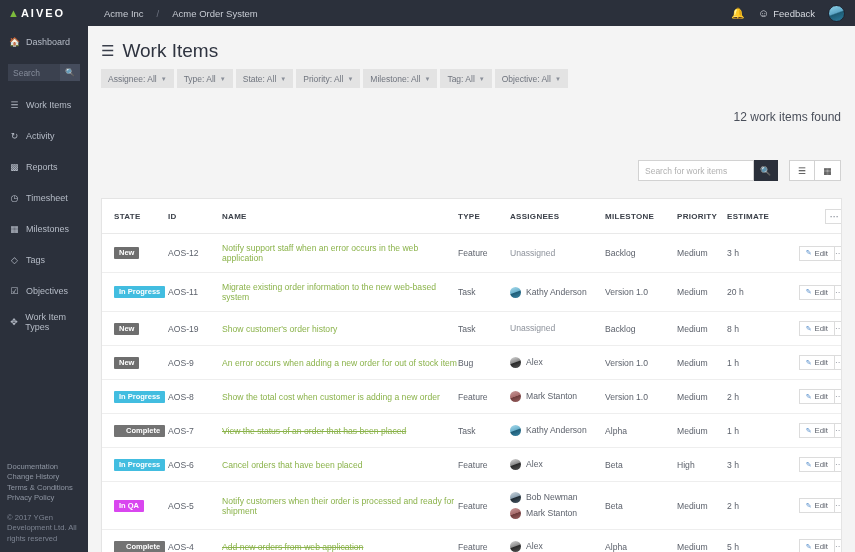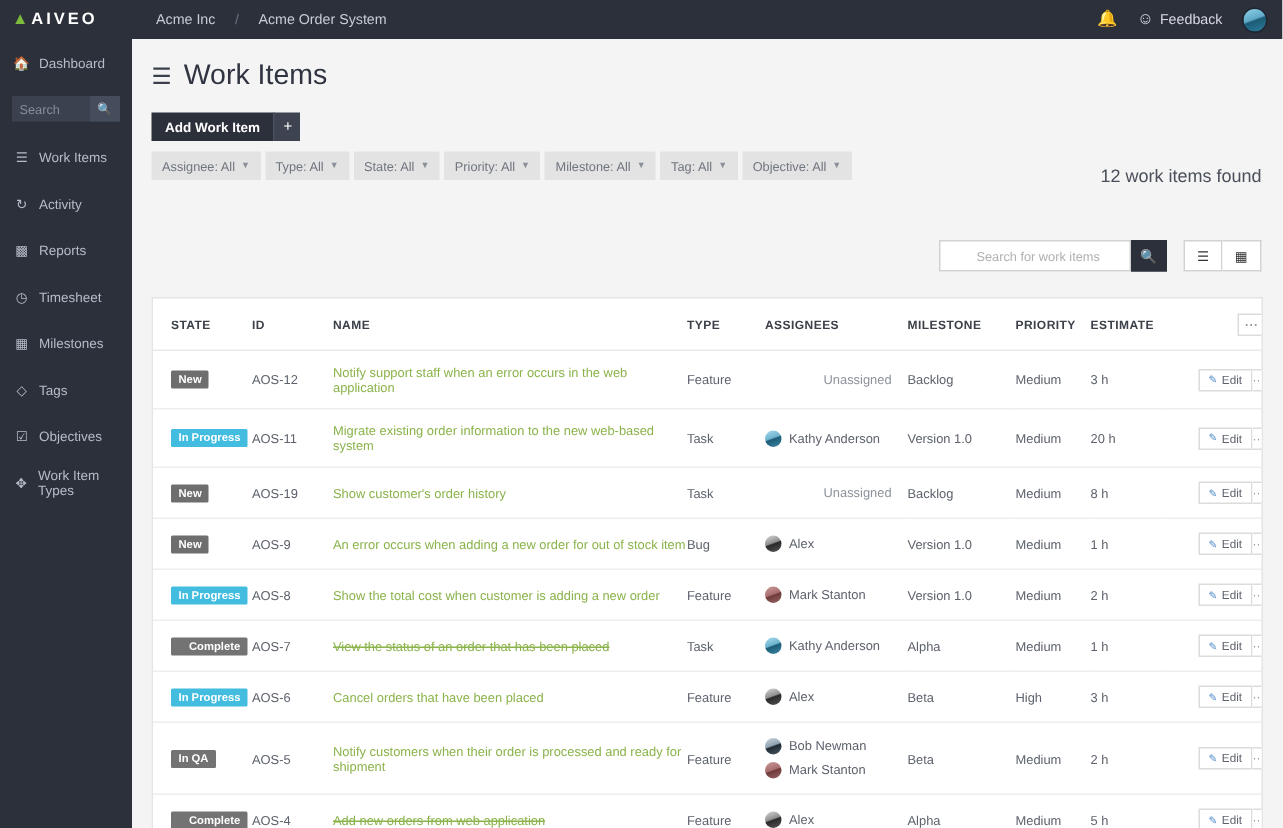--- a/index.html
+++ b/index.html
@@ -116,22 +116,22 @@
   .filter-row {
     margin: 7px 0 0 13px; display: flex; gap: 3px; align-items: center;
   }
   .filter-row .chip { height: 19px; }
 
   .search-group {
     position: absolute; right: 14px; top: 134px;
     display: flex; align-items: center;
   }
   .wi-search {
-    width: 128px; height: 21px; border: 1px solid #d2d2d2; background: #fff;
-    font-size: 8.5px; color: #555; padding-left: 24px; outline: none;
+    width: 116px; height: 21px; border: 1px solid #d2d2d2; background: #fff;
+    font-size: 8.5px; color: #555; padding-left: 6px; outline: none;
     font-family: "Liberation Sans", sans-serif;
   }
   .wi-search::placeholder { color: #b0b0b0; }
   .wi-search-btn {
     width: 24px; height: 21px; background: #2b303b; color: #fff;
     display: flex; align-items: center; justify-content: center;
     font-size: 9px; cursor: pointer; border: 1px solid #2b303b;
   }
   .view-toggle { display: flex; margin-left: 11px; }
   .view-btn {
@@ -168,35 +168,35 @@
   .c-act    { width: 78px; }
 
   .badge {
     display: inline-block; font-size: 7.5px; font-weight: bold; color: #fff;
     padding: 2px 5px 2.5px 5px; line-height: 1; border-radius: 1px;
     white-space: nowrap;
   }
   .b-new       { background: #6e6e6e; }
   .b-inprogress{ background: #42bde0; }
   .b-complete  { background: #737373; padding-left: 12px; }
-  .b-inqa      { background: #737373; }
+  .b-inqa      { background: #d946ef; }
 
   .wi-name { color: #8bb34b; text-decoration: none; font-size: 8.6px; display:inline-block;}
   .wi-name.done { text-decoration: line-through; }
 
   .assignee { display: flex; align-items: center; gap: 5px; line-height: 13px; }
   .assignee + .assignee { margin-top: 3px; }
   .av {
     width: 11px; height: 11px; border-radius: 50%; flex: none; display:inline-block;
   }
   .av-kathy { background: linear-gradient(160deg,#a9dced 0%,#6fb4cf 45%,#1e5d78 52%,#3a86a5 100%); }
   .av-mark  { background: linear-gradient(160deg,#c99b9b 0%,#a96d6d 48%,#6d3b3b 52%,#9d6363 100%); }
   .av-alex  { background: linear-gradient(160deg,#d9d9d9 0%,#8f8f8f 45%,#2a2a2a 52%,#555 100%); }
   .av-bob   { background: linear-gradient(160deg,#cfd8df 0%,#8ea3b3 45%,#202b33 52%,#4a5b68 100%); }
-  .unassigned { color: #8d929b; margin-left: 39px; }
+  .unassigned { color: #8d929b; }
 
   .actions { display: flex; justify-content: flex-end; padding-right: 11px; }
   .edit-btn {
     display: flex; align-items: center; gap: 3px;
     height: 15px; padding: 0 6px; border: 1px solid #dcdcdc; background: #fff;
     font-size: 7.8px; color: #5d626c; cursor: pointer;
     font-family: "Liberation Sans", sans-serif;
     margin-left: 44px;
   }
   .edit-btn .pencil { color: #4a86c8; font-size: 7px; }
@@ -276,33 +276,36 @@
     </div>
     <div class="nav-item">
       <span class="nic">☑</span>
       <span>Objectives</span>
     </div>
     <div class="nav-item">
       <span class="nic">✥</span>
       <span>Work Item Types</span>
     </div>
 
+    <div class="footer-links">
+      <a href="#">Documentation</a>
+      <a href="#">Change History</a>
+      <a href="#">Terms &amp; Conditions</a>
+      <a href="#">Privacy Policy</a>
+      <div class="footer-copy">© 2017 YGen Development Ltd. All rights reserved</div>
+    </div>
   </div>
 
   <div class="main">
 
     <div class="page-title">
       <span class="ticon">☰</span>
       <h1>Work Items</h1>
     </div>
 
-    <div class="add-btn-wrap">
-      <button class="add-btn">Add Work Item</button>
-      <span class="add-btn-plus">+</span>
-    </div>
 
     <div class="count-text">12 work items found</div>
 
 
     <div class="filter-row">
       <button class="chip">
         <span>Assignee: All</span>
         <span class="caret">▼</span>
       </button>
       <button class="chip">

